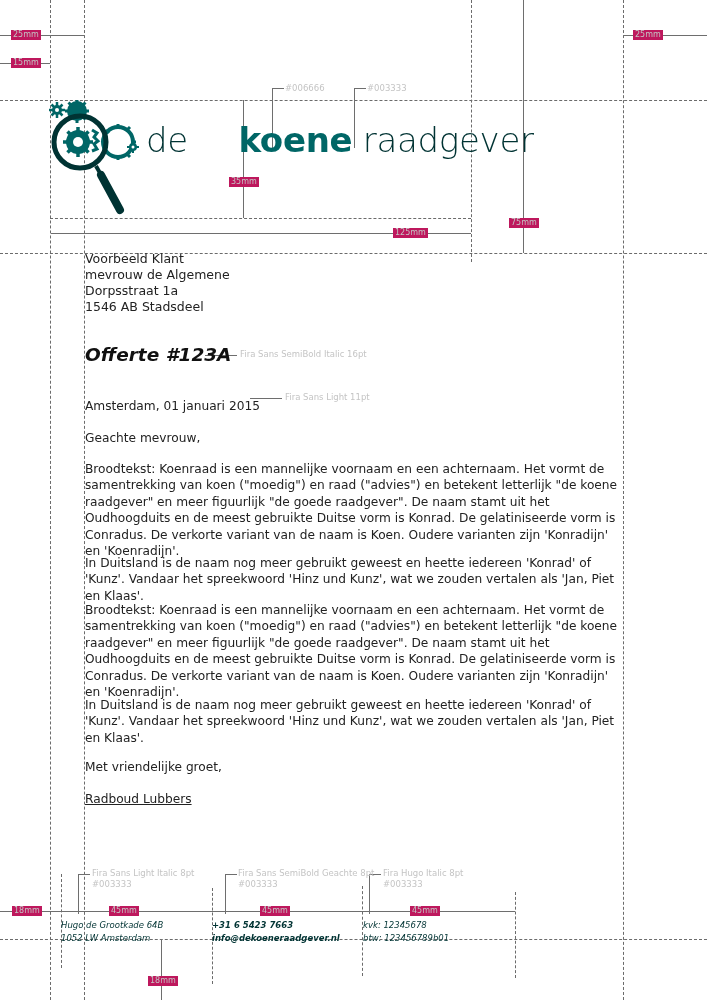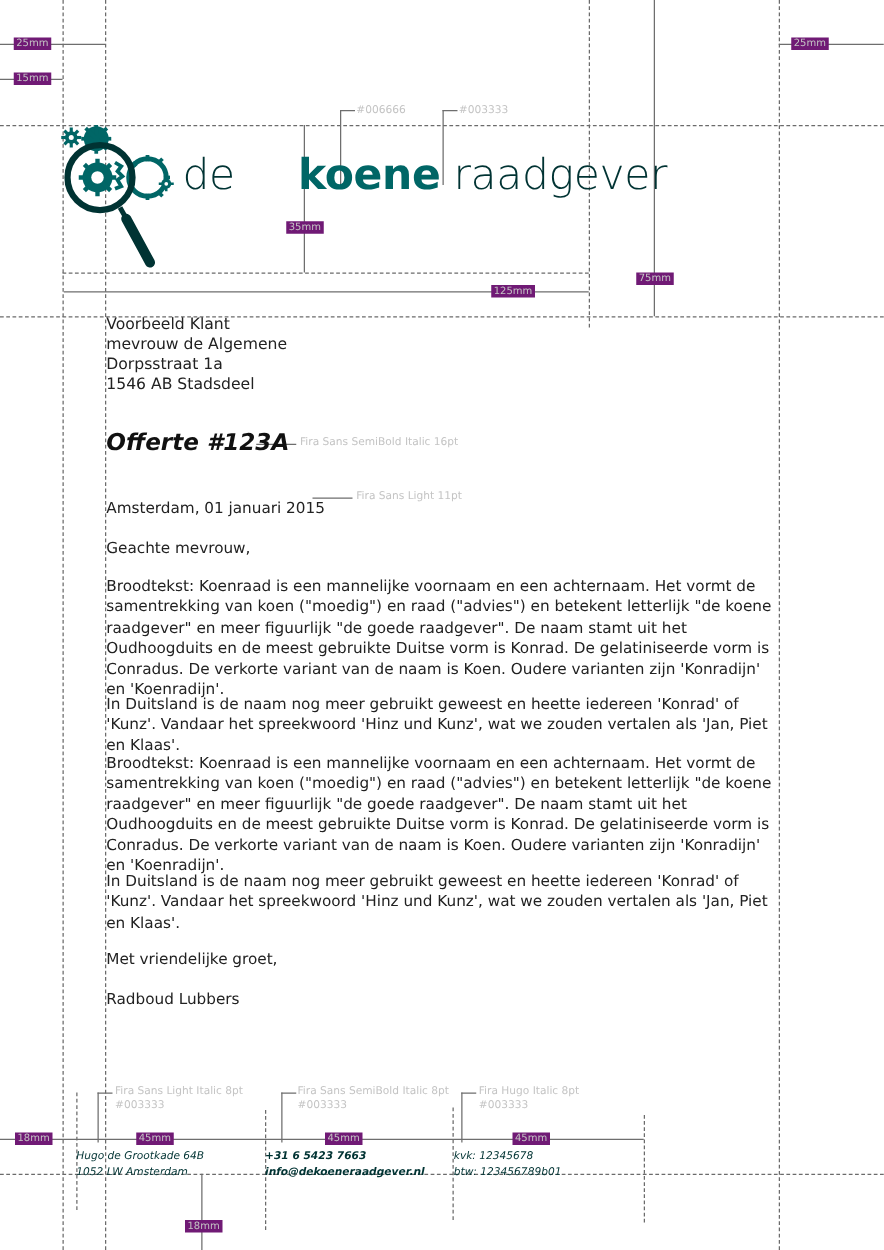--- a/index.html
+++ b/index.html
@@ -2,21 +2,21 @@
 <html><head>
 <meta charset="utf-8">
 <style>
   html, body { margin: 0; padding: 0; background: #ffffff; }
   body { width: 707px; height: 1000px; position: relative; overflow: hidden;
          font-family: "DejaVu Sans", sans-serif; color: #1a1a1a; }
   .abs { position: absolute; }
   .vdash { position: absolute; width: 0; border-left: 1px dashed #6b6b6b; }
   .hdash { position: absolute; height: 0; border-top: 1px dashed #6b6b6b; }
   .sline { position: absolute; background: #6e6e6e; }
-  .dim { position: absolute; font-size: 8px; color: #c4c4c4; background: #701a75; padding: 0 2px; line-height: 10px; white-space: nowrap; font-family: "DejaVu Sans", sans-serif; }
+  .dim { position: absolute; font-size: 8px; color: #c4c4c4; background: #be185d; padding: 0 2px; line-height: 10px; white-space: nowrap; font-family: "DejaVu Sans", sans-serif; }
   .note { position: absolute; font-size: 8.5px; color: #c4c4c4; line-height: 11px; white-space: nowrap; font-family: "DejaVu Sans", sans-serif; }
   .logo-text { position: absolute; left: 146px; top: 120px; font-size: 34px; line-height: 40px; white-space: nowrap; font-family: "DejaVu Sans", sans-serif; font-weight: 300; color: #003333; letter-spacing: -0.3px; }
   .logo-text .bold { font-weight: bold; color: #006666; margin-left: 40px; }
   .addr { position: absolute; left: 85px; top: 251px; font-size: 12.5px; line-height: 16px; color: #222; }
   .title { position: absolute; left: 85px; top: 344px; font-size: 18.5px; font-weight: bold; font-style: italic; color: #111; white-space: nowrap; }
   .body-text { position: absolute; left: 85px; width: 540px; font-size: 12.2px; line-height: 16.4px; color: #222; }
   .body-text p { margin: 0; }
   .footer-col { position: absolute; top: 919px; font-size: 8.5px; line-height: 13px; font-style: italic; color: #003333; white-space: nowrap; }
   .footer-col.bold { font-weight: bold; }
 </style>
@@ -74,21 +74,21 @@
   <span class="dim" style="left:410px; top:906px;">45mm</span>
   <span class="dim" style="left:148px; top:976px;">18mm</span>
 
   <span class="note" style="left:240px; top:349px;">Fira Sans SemiBold Italic 16pt</span>
   <span class="note" style="left:285px; top:392px;">Fira Sans Light 11pt</span>
   <div class="note" style="left:92px; top:868px;">
     <div>Fira Sans Light Italic 8pt</div>
     <div>#003333</div>
   </div>
   <div class="note" style="left:238px; top:868px;">
-    <div>Fira Sans SemiBold Italic 8pt</div>
+    <div>Fira Sans SemiBold Geachte 8pt</div>
     <div>#003333</div>
   </div>
   <div class="note" style="left:383px; top:868px;">
     <div>Fira Hugo Italic 8pt</div>
     <div>#003333</div>
   </div>
 </div>
 
 <div>
   <svg class="abs" style="left:48px; top:100px;" width="92" height="120" viewBox="0 0 92 120">
@@ -168,21 +168,21 @@
   <p>In Duitsland is de naam nog meer gebruikt geweest en heette iedereen 'Konrad' of 'Kunz'. Vandaar het spreekwoord 'Hinz und Kunz', wat we zouden vertalen als 'Jan, Piet en Klaas'.</p>
 </div>
 <div class="body-text" style="top:602px;">
   <p>Broodtekst: Koenraad is een mannelijke voornaam en een achternaam. Het vormt de samentrekking van koen ("moedig") en raad ("advies") en betekent letterlijk "de koene raadgever" en meer figuurlijk "de goede raadgever". De naam stamt uit het Oudhoogduits en de meest gebruikte Duitse vorm is Konrad. De gelatiniseerde vorm is Conradus. De verkorte variant van de naam is Koen. Oudere varianten zijn 'Konradijn' en 'Koenradijn'.</p>
 </div>
 <div class="body-text" style="top:697px;">
   <p>In Duitsland is de naam nog meer gebruikt geweest en heette iedereen 'Konrad' of 'Kunz'. Vandaar het spreekwoord 'Hinz und Kunz', wat we zouden vertalen als 'Jan, Piet en Klaas'.</p>
 </div>
 
 <div class="body-text" style="top:759px;">Met vriendelijke groet,</div>
-<div class="body-text" style="top:791px;">Radboud Lubbers</div>
+<div class="body-text" style="top:791px;text-decoration:underline;">Radboud Lubbers</div>
 
 <div class="footer-col" style="left:61px; font-weight:300;">
   <div>Hugo de Grootkade 64B</div>
   <div>1052 LW Amsterdam</div>
 </div>
 <div class="footer-col bold" style="left:212px;">
   <div>+31 6 5423 7663</div>
   <div>info@dekoeneraadgever.nl</div>
 </div>
 <div class="footer-col" style="left:363px;">

